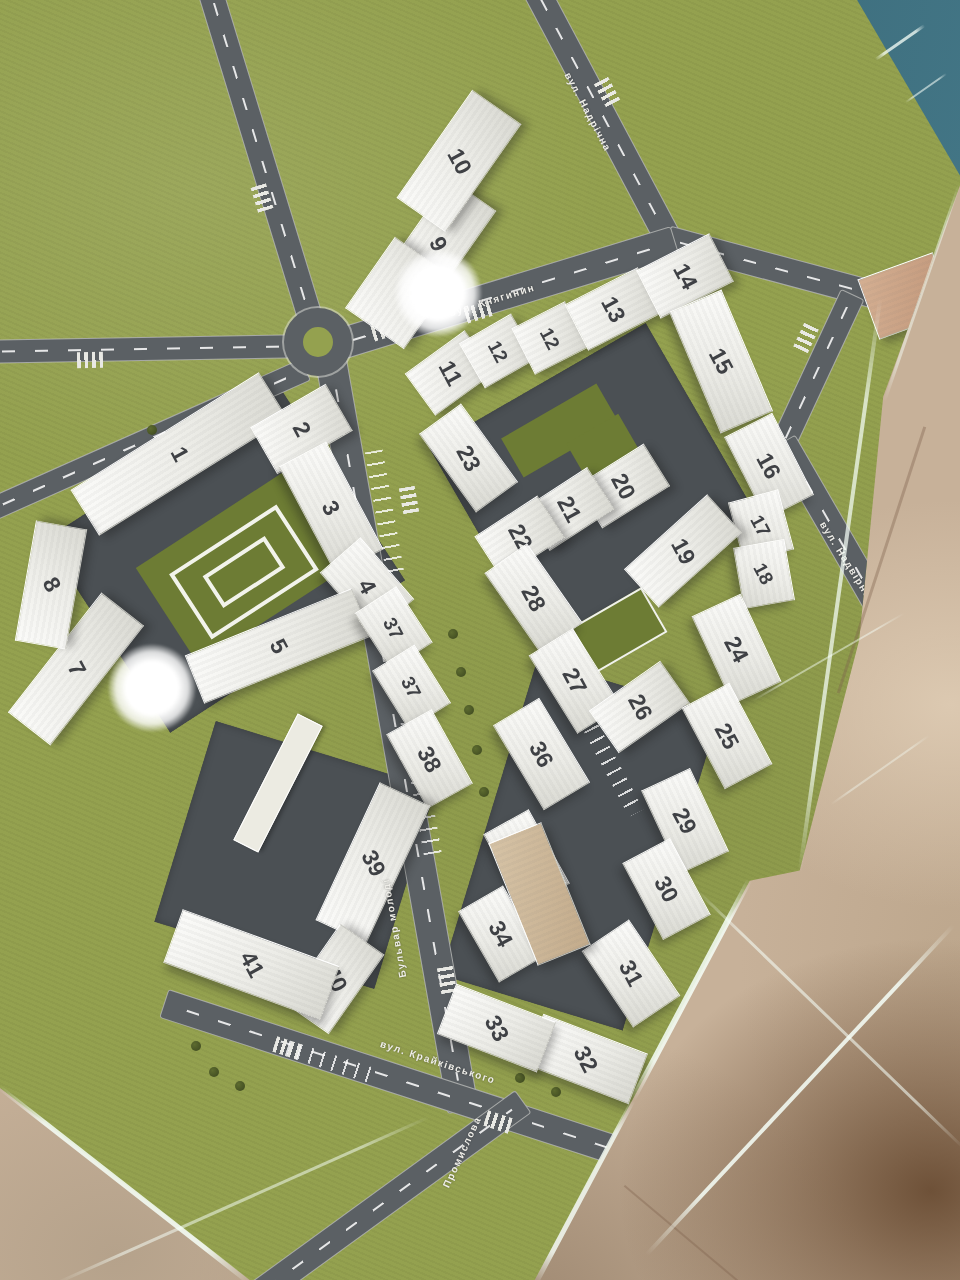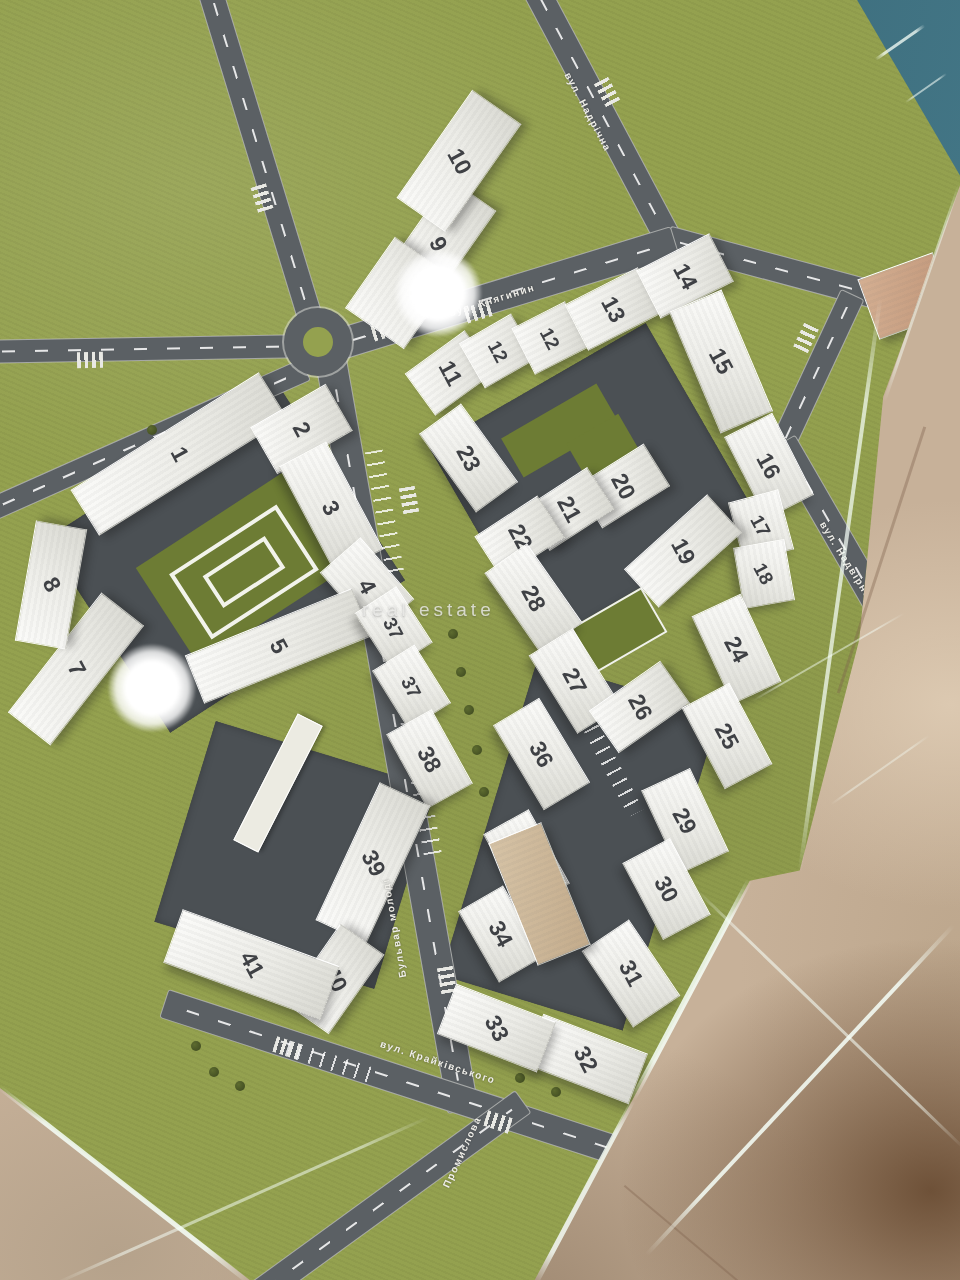--- a/index.html
+++ b/index.html
@@ -276,21 +276,20 @@
       <div class="street" style="left: 492px; top: 300px; transform: translate(-50%, -50%) rotate(-17deg);">вул. Княгинин</div>
       <div class="street" style="left: 846px; top: 560px; transform: translate(-50%, -50%) rotate(58deg);">вул. Надвірна</div>
       <div class="street" style="left: 394px; top: 928px; transform: translate(-50%, -50%) rotate(-100deg);">Бульвар молоді</div>
       <div class="street" style="left: 438px; top: 1062px; transform: translate(-50%, -50%) rotate(18deg);">вул. Крайківського</div>
       <div class="street" style="left: 462px; top: 1152px; transform: translate(-50%, -50%) rotate(-65deg);">Промислова</div>
     </div>
   <div class="overlay">
     <div class="vein v1"></div>
     <div class="vein v2"></div>
     <div class="wm">
-      <div class="wm2">real estate</div>
     </div>
   <div class="streak" style="left: 550px; top: 583px; width: 580px; height: 4px; transform: rotate(98deg); opacity: 0.75;"></div>
       <div class="streak" style="left: 566px; top: 987px; width: 250px; height: 6px; transform: rotate(118deg); opacity: 0.9;"></div>
       <div class="streak" style="left: 479px; top: 1189.5px; width: 210px; height: 5px; transform: rotate(118deg); opacity: 0.85;"></div>
       <div class="streak" style="left: -35px; top: 1182.5px; width: 320px; height: 5px; transform: rotate(38deg); opacity: 0.9;"></div>
       <div class="streak" style="left: 37px; top: 1198.5px; width: 410px; height: 3px; transform: rotate(-24deg); opacity: 0.55;"></div>
       <div class="streak" style="left: 575px; top: 1088px; width: 450px; height: 4px; transform: rotate(-47deg); opacity: 0.9;"></div>
       <div class="streak" style="left: 641.5px; top: 1016.5px; width: 375px; height: 3px; transform: rotate(44deg); opacity: 0.6;"></div>
       <div class="streak" style="left: 740.5px; top: 656px; width: 175px; height: 2px; transform: rotate(-30deg); opacity: 0.5;"></div>
       <div class="streak" style="left: 820px; top: 769px; width: 120px; height: 2px; transform: rotate(-35deg); opacity: 0.4;"></div>

